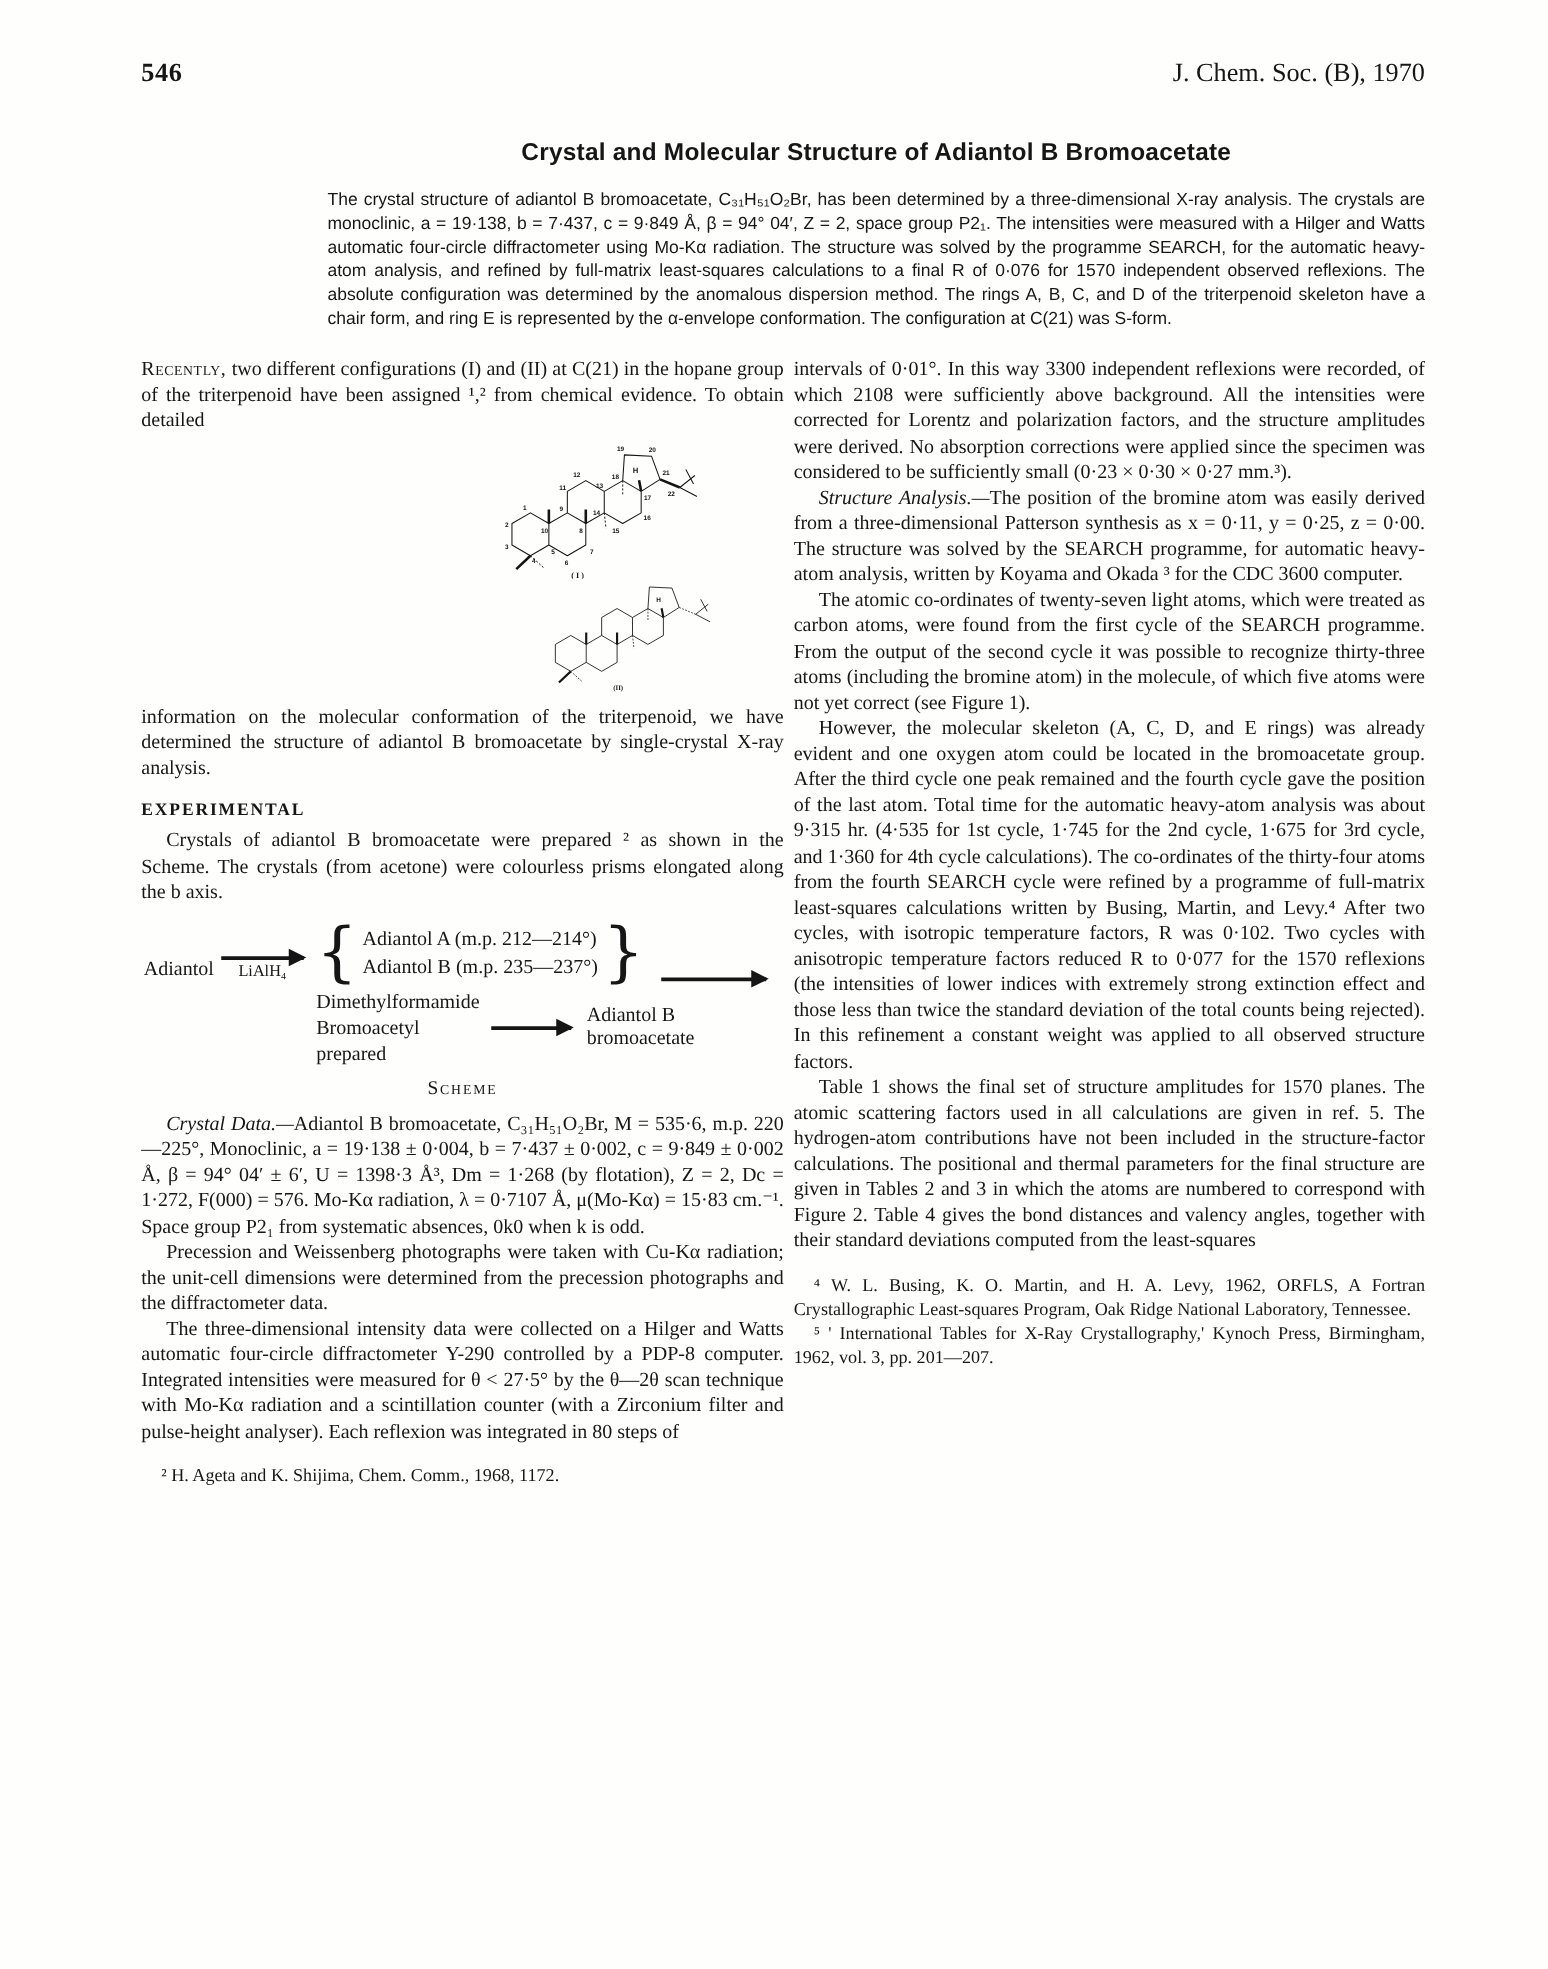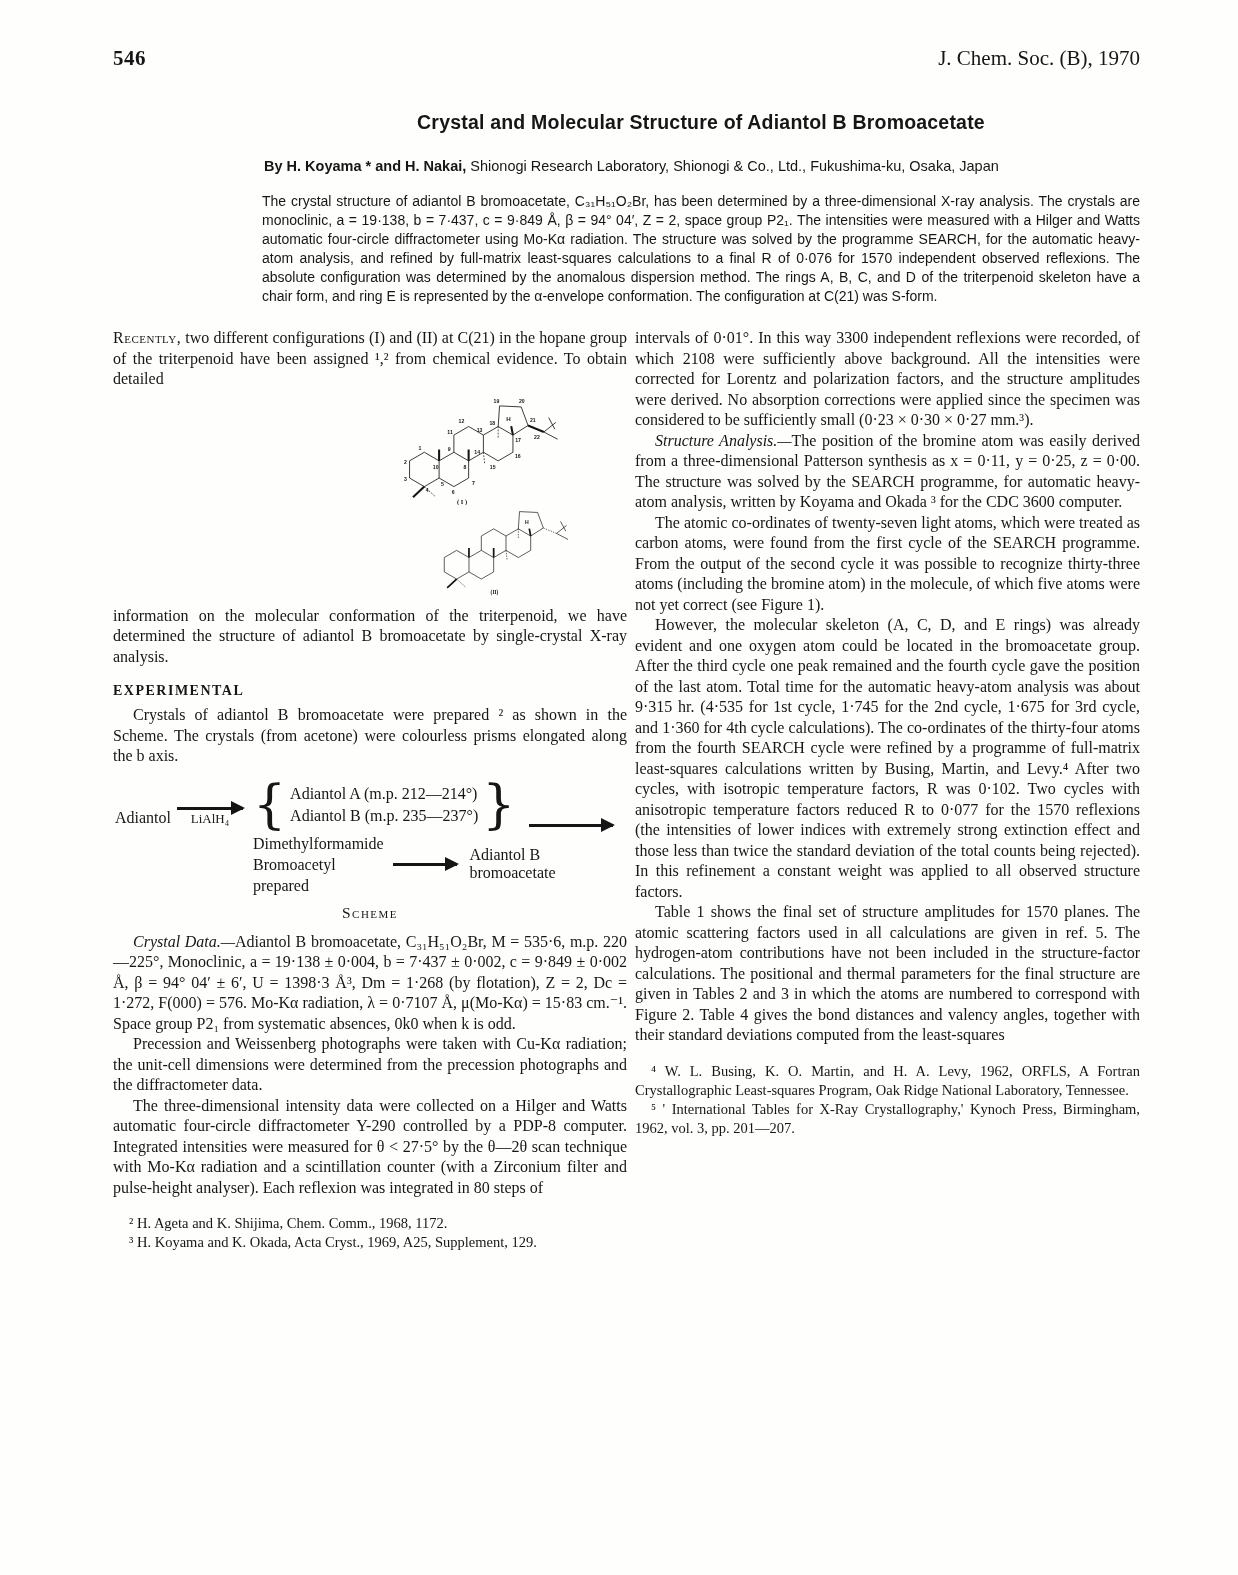--- a/index.html
+++ b/index.html
@@ -82,21 +82,20 @@
 <div class="page">
   <div class="inner">
 
     <div class="runhead">
       <span class="pageno">546</span>
       <span class="journal">J. Chem. Soc. (B), 1970</span>
     </div>
 
     <div class="front">
       <h1 class="title">Crystal and Molecular Structure of Adiantol B Bromoacetate</h1>
-      <p class="byline"><span class="names">By H. Koyama * and H. Nakai,</span><span> Shionogi Research Laboratory, Shionogi &amp; Co., Ltd., Fukushima-ku, Osaka, Japan</span></p>
       <p class="abstract">The crystal structure of adiantol B bromoacetate, C₃₁H₅₁O₂Br, has been determined by a three-dimensional X-ray analysis.   The crystals are monoclinic, a = 19·138, b = 7·437, c = 9·849 Å, β = 94° 04′, Z = 2, space group P2₁. The intensities were measured with a Hilger and Watts automatic four-circle diffractometer using Mo-Kα radiation. The structure was solved by the programme SEARCH, for the automatic heavy-atom analysis, and refined by full-matrix least-squares calculations to a final R of 0·076 for 1570 independent observed reflexions.   The absolute configuration was determined by the anomalous dispersion method.   The rings A, B, C, and D of the triterpenoid skeleton have a chair form, and ring E is represented by the α-envelope conformation.   The configuration at C(21) was S-form.</p>
     </div>
 
     <div class="cols">
 
       <div class="col left">
         <p><span class="lead-sc">Recently,</span><span> two different configurations (I) and (II) at C(21) in the hopane group of the triterpenoid have been assigned ¹,² from chemical evidence.   To obtain detailed</span></p>
 
         <div class="figure">
 
@@ -182,21 +181,20 @@
         </div>
 
         <p class="ind"><span class="ital">Crystal Data.—</span><span>Adiantol B bromoacetate, C₃₁H₅₁O₂Br, M = 535·6, m.p. 220—225°, Monoclinic, a = 19·138 ± 0·004, b = 7·437 ± 0·002, c = 9·849 ± 0·002 Å, β = 94° 04′ ± 6′, U = 1398·3 Å³, Dm = 1·268 (by flotation), Z = 2, Dc = 1·272, F(000) = 576.   Mo-Kα radiation, λ = 0·7107 Å, μ(Mo-Kα) = 15·83 cm.⁻¹.   Space group P2₁ from systematic absences, 0k0 when k is odd.</span></p>
 
         <p class="ind">Precession and Weissenberg photographs were taken with Cu-Kα radiation;  the unit-cell dimensions were determined from the precession photographs and the diffractometer data.</p>
 
         <p class="ind">The three-dimensional intensity data were collected on a Hilger and Watts automatic four-circle diffractometer Y-290 controlled by a PDP-8 computer.   Integrated intensities were measured for θ &lt; 27·5° by the θ—2θ scan technique with Mo-Kα radiation and a scintillation counter (with a Zirconium filter and pulse-height analyser).   Each reflexion was integrated in 80 steps of</p>
 
         <div class="footnotes">
           <p>² H. Ageta and K. Shijima, Chem. Comm., 1968, 1172.</p>
-          <p>³ H. Koyama and K. Okada, Acta Cryst., 1969, A25, Supplement, 129.</p>
         </div>
       </div>
 
       <div class="col right">
         <p>intervals of 0·01°.   In this way 3300 independent reflexions were recorded, of which 2108 were sufficiently above background.   All the intensities were corrected for Lorentz and polarization factors, and the structure amplitudes were derived.   No absorption corrections were applied since the specimen was considered to be sufficiently small (0·23 × 0·30 × 0·27 mm.³).</p>
 
         <p class="ind"><span class="ital">Structure Analysis.—</span><span>The position of the bromine atom was easily derived from a three-dimensional Patterson synthesis as x = 0·11, y = 0·25, z = 0·00.   The structure was solved by the SEARCH programme, for automatic heavy-atom analysis, written by Koyama and Okada ³ for the CDC 3600 computer.</span></p>
 
         <p class="ind">The atomic co-ordinates of twenty-seven light atoms, which were treated as carbon atoms, were found from the first cycle of the SEARCH programme.   From the output of the second cycle it was possible to recognize thirty-three atoms (including the bromine atom) in the molecule, of which five atoms were not yet correct (see Figure 1).</p>
 

